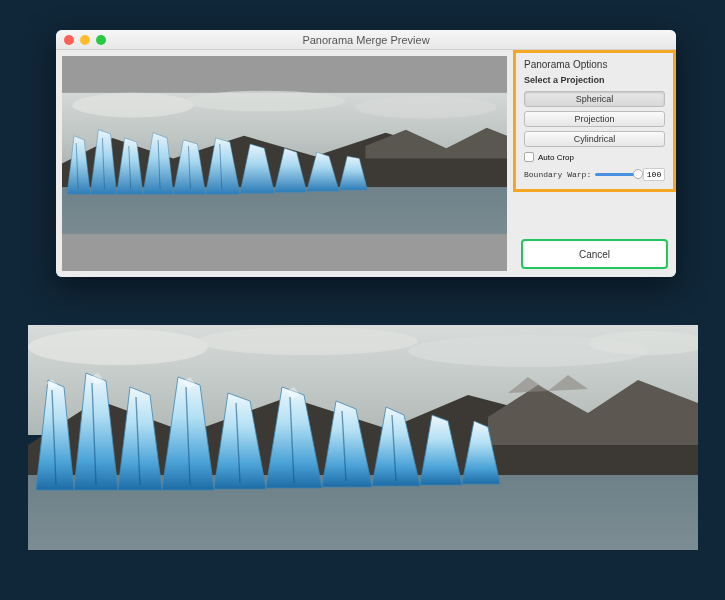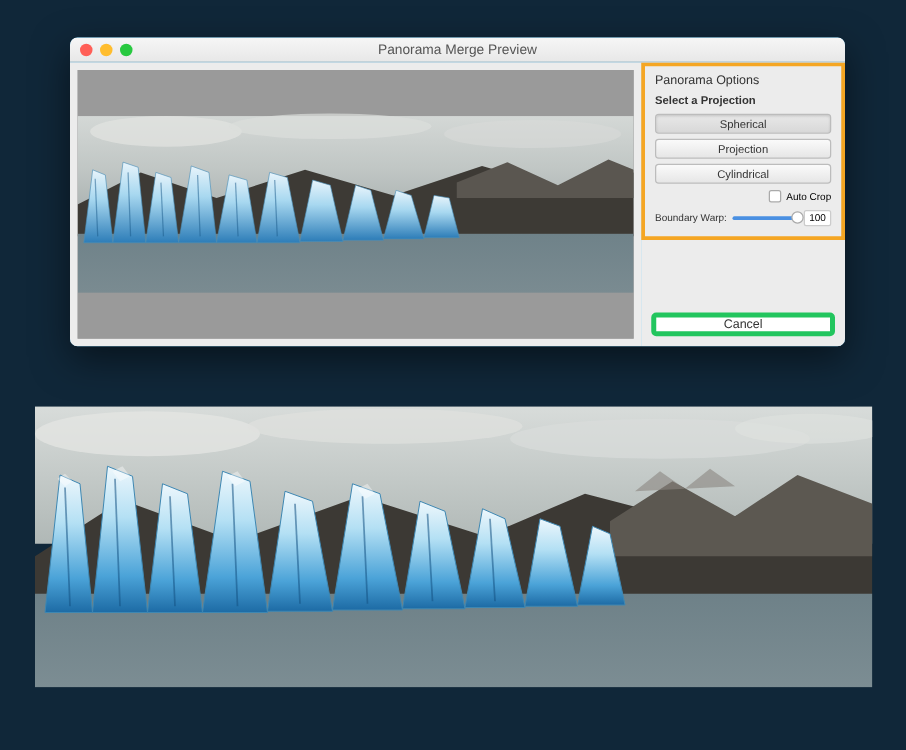--- a/index.html
+++ b/index.html
@@ -109,33 +109,33 @@
     }
     .proj-btn.selected {
       background: linear-gradient(#e8e8e8,#d8d8d8);
       box-shadow: inset 0 1px 2px rgba(0,0,0,0.15);
     }
     .checkbox-row {
       display: flex;
       align-items: center;
       gap: 4px;
       margin: 5px 0 6px 0;
-      justify-content: flex-end;
     }
     .checkbox {
       width: 10px;
       height: 10px;
       border: 1px solid #aaa;
       border-radius: 2px;
       background: #fff;
     }
     .slider-row {
       display: flex;
       align-items: center;
       gap: 4px;
+      font-family: Liberation Mono, monospace;
     }
     .slider-label {
       font-size: 8px;
       color: #333;
       white-space: nowrap;
     }
     .slider {
       flex: 1;
       height: 3px;
       background: #4a90e2;
@@ -164,23 +164,23 @@
       justify-content: center;
     }
     .bottom-buttons {
       margin-top: auto;
       padding: 6px 8px 8px 8px;
       display: flex;
       flex-direction: column;
       gap: 5px;
     }
     .btn {
-      height: 19px;
+      height: 30px;
       border-radius: 4px;
-      border: 4px solid #22c55e;
+      border: 2px solid #22c55e;
       font-size: 10px;
       display: flex;
       align-items: center;
       justify-content: center;
       cursor: pointer;
     }
     .btn-cancel { background: #fff; color: #333; }
     .btn-merge {
       background: linear-gradient(#58a6ff,#2a7def);
       border-color: #2363c0;

